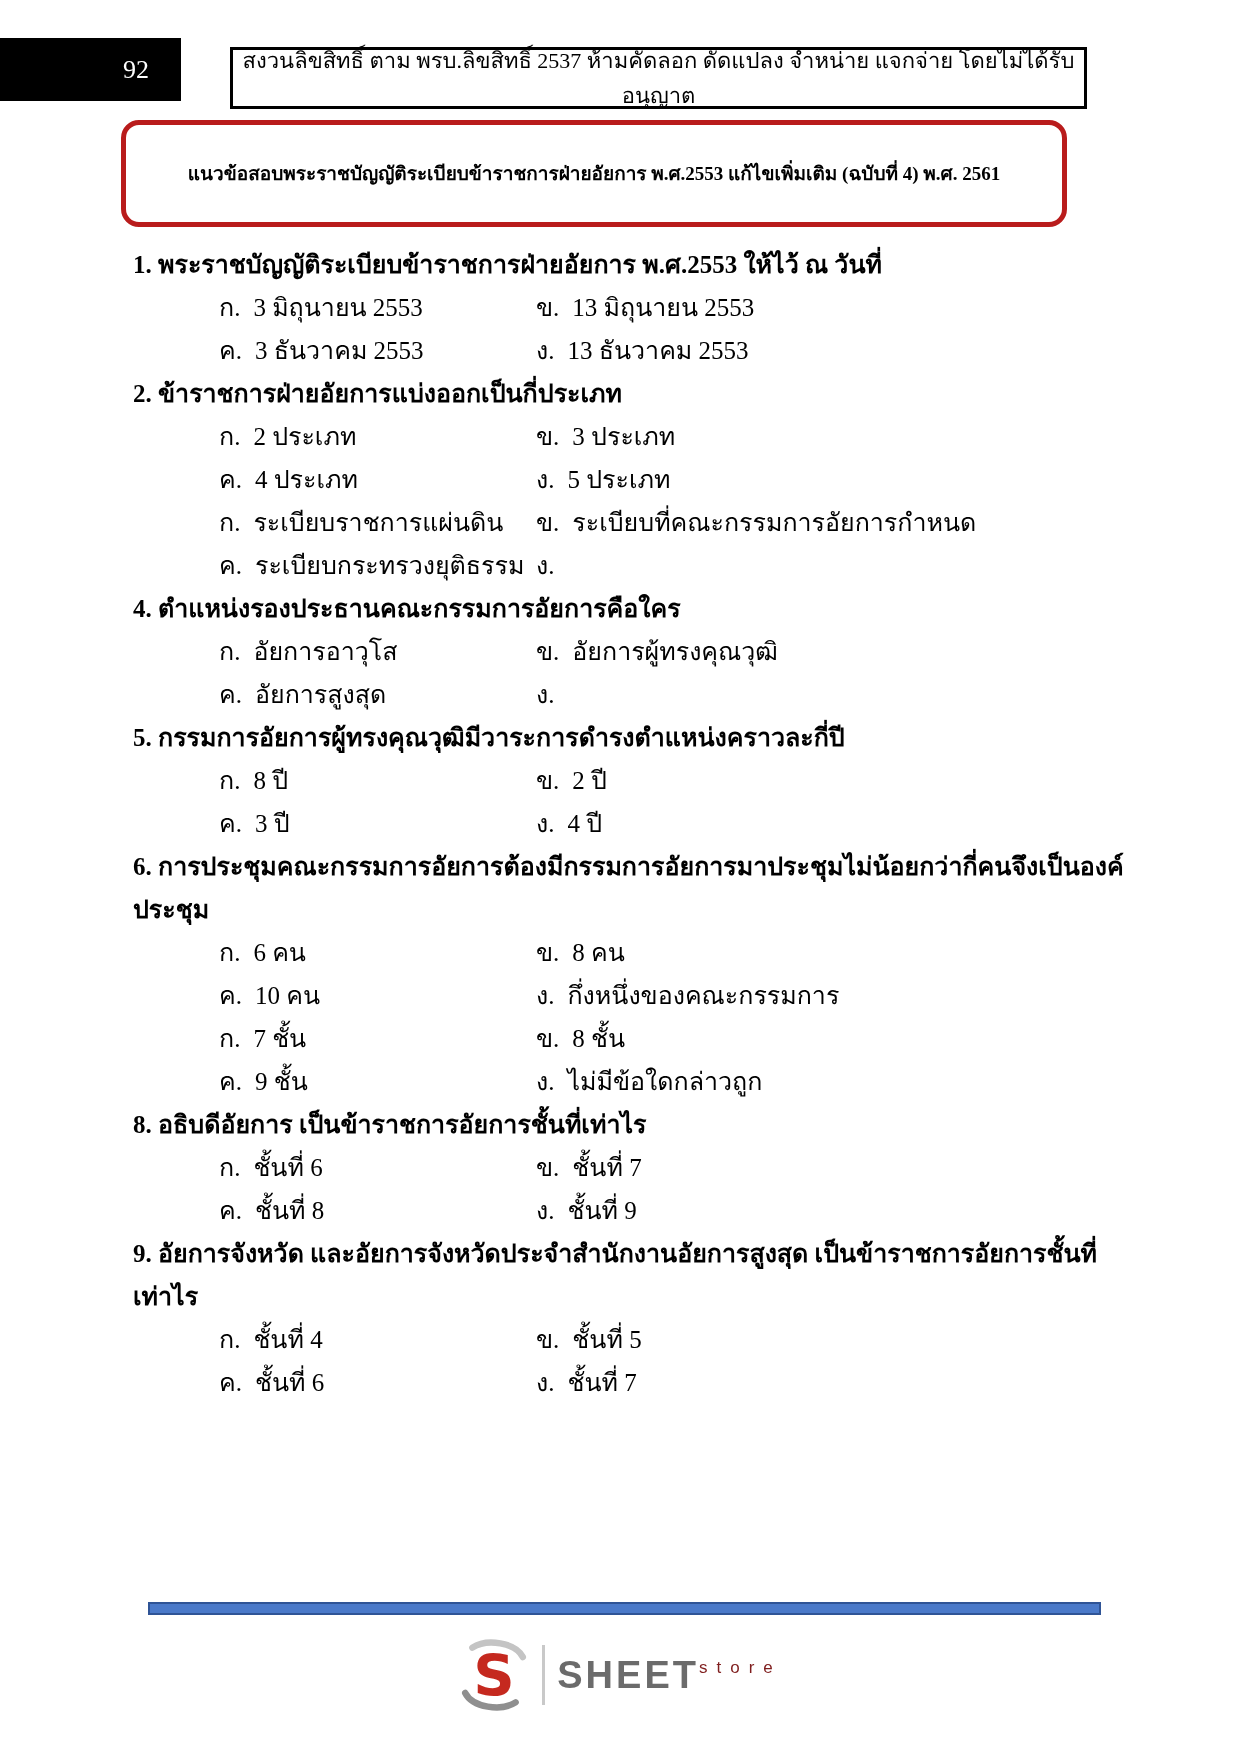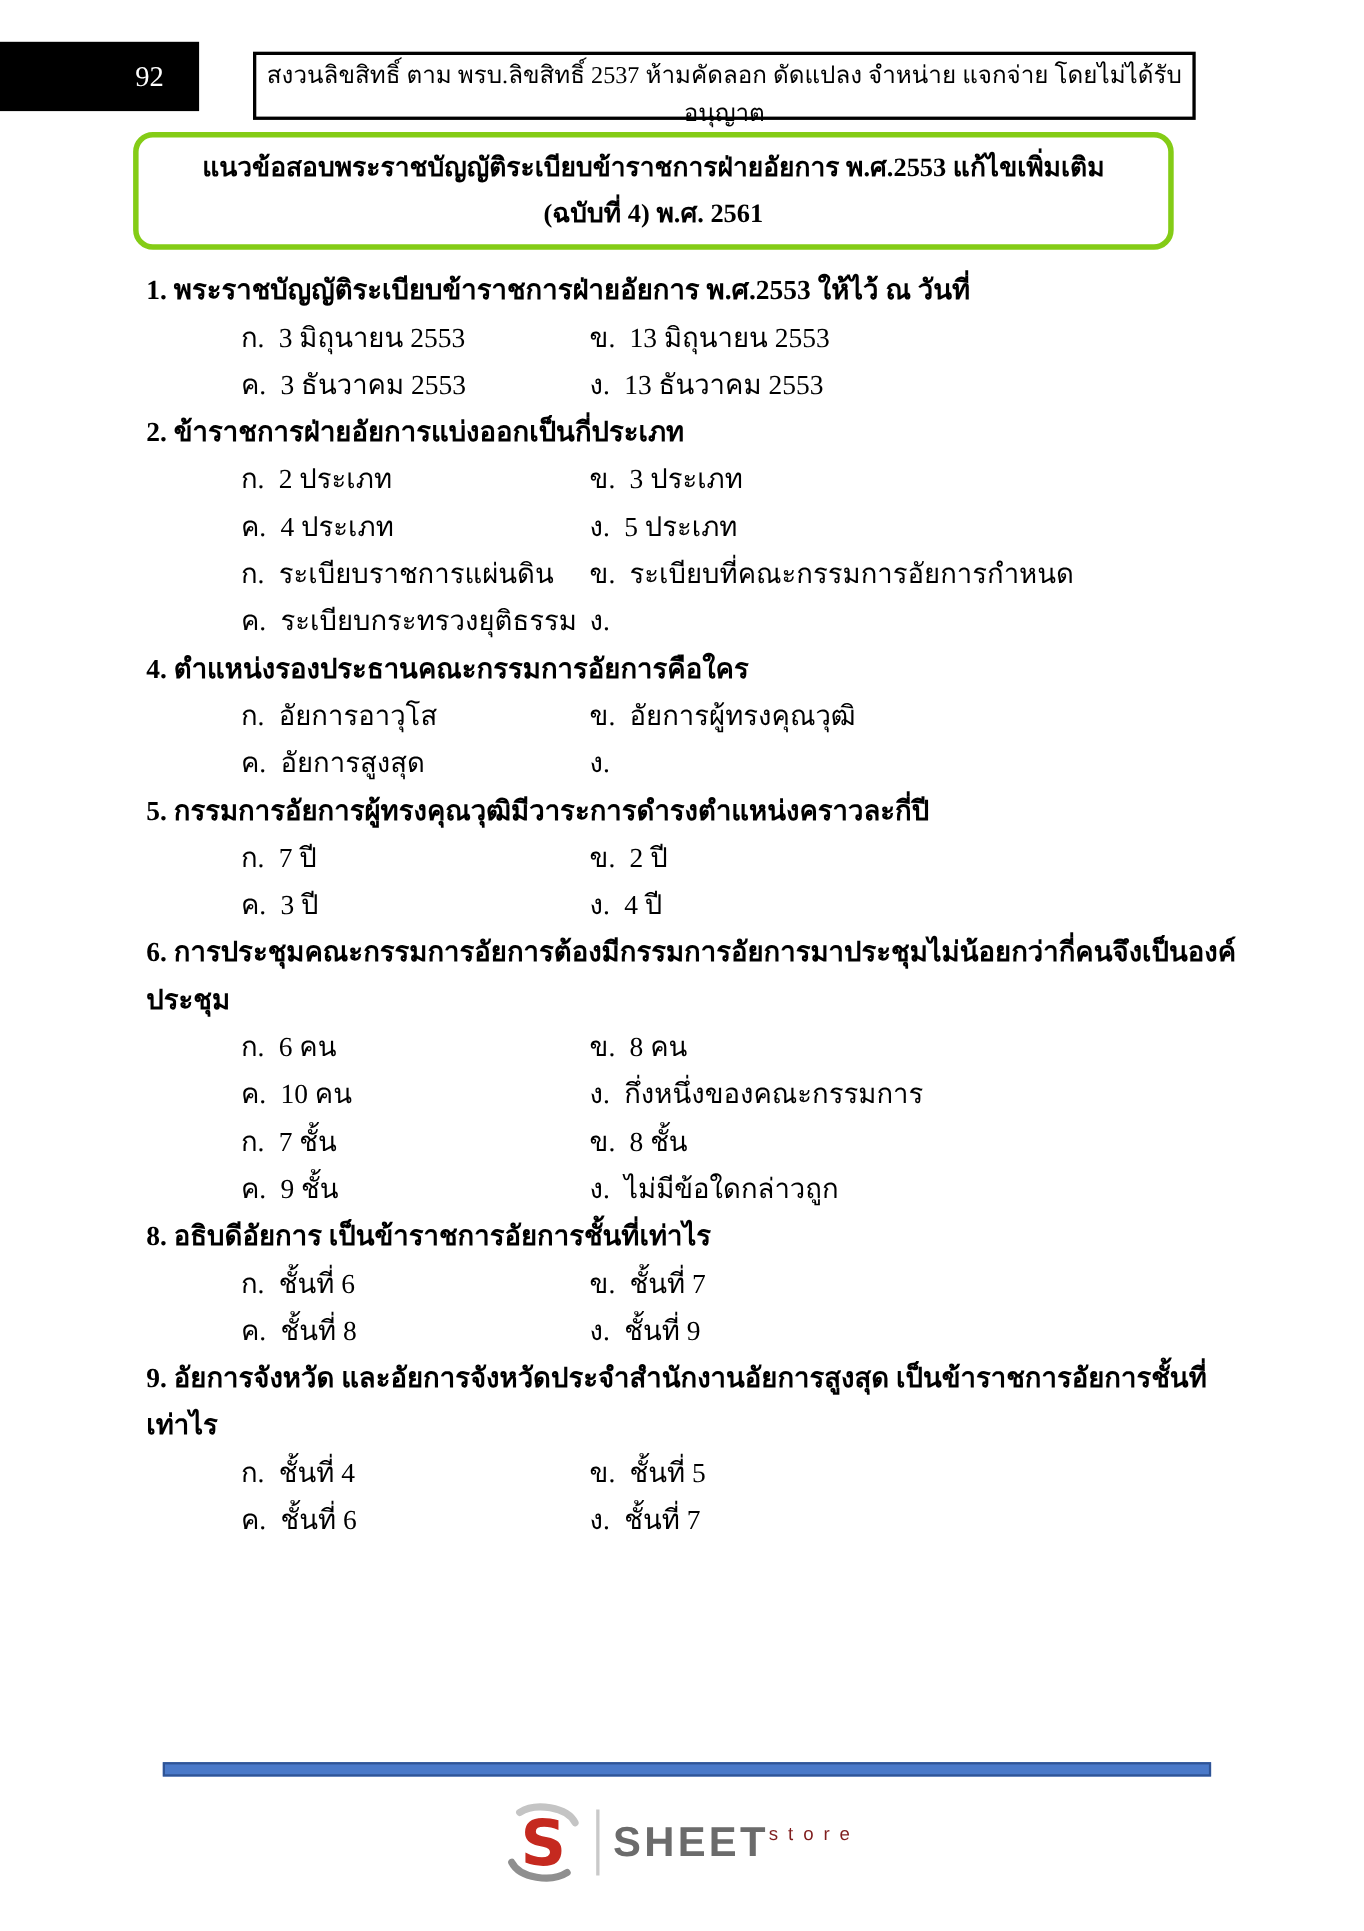--- a/index.html
+++ b/index.html
@@ -24,37 +24,37 @@
     display: flex; align-items: center; justify-content: flex-end;
     padding-right: 32px; box-sizing: border-box;
     font-size: 26px;
   }
   .copyright-box {
     position: absolute;
     left: 230px; top: 47px;
     width: 857px; height: 62px;
     border: 3px solid #000000;
     box-sizing: border-box;
-    display: flex; justify-content: center;
+    display: flex; align-items: center; justify-content: center;
     font-size: 22px;
     text-align: center;
   }
 
   
   .title-box {
     position: absolute;
     left: 121px; top: 120px;
     width: 946px; height: 107px;
     box-sizing: border-box;
-    border: 5px solid #84cc16;
+    border: 5px solid #b91c1c;
     border-radius: 18px;
     display: flex; align-items: center; justify-content: center;
     text-align: center;
     font-weight: bold;
-    font-size: 24px;
+    font-size: 19px;
     line-height: 42px;
     padding: 0 36px;
   }
 
   
   .content {
     position: absolute;
     left: 133px; top: 243px;
     width: 992px;
     font-size: 25px;
@@ -199,21 +199,21 @@
           <span>ง.</span>
         </div>
       </div>
     </div>
 
     <div class="question">
       <div class="q-text">5. กรรมการอัยการผู้ทรงคุณวุฒิมีวาระการดำรงตำแหน่งคราวละกี่ปี</div>
       <div class="q-options">
         <div class="option">
           <span>ก.</span>
-          <span>7 ปี</span>
+          <span>8 ปี</span>
         </div>
         <div class="option">
           <span>ข.</span>
           <span>2 ปี</span>
         </div>
         <div class="option">
           <span>ค.</span>
           <span>3 ปี</span>
         </div>
         <div class="option">

